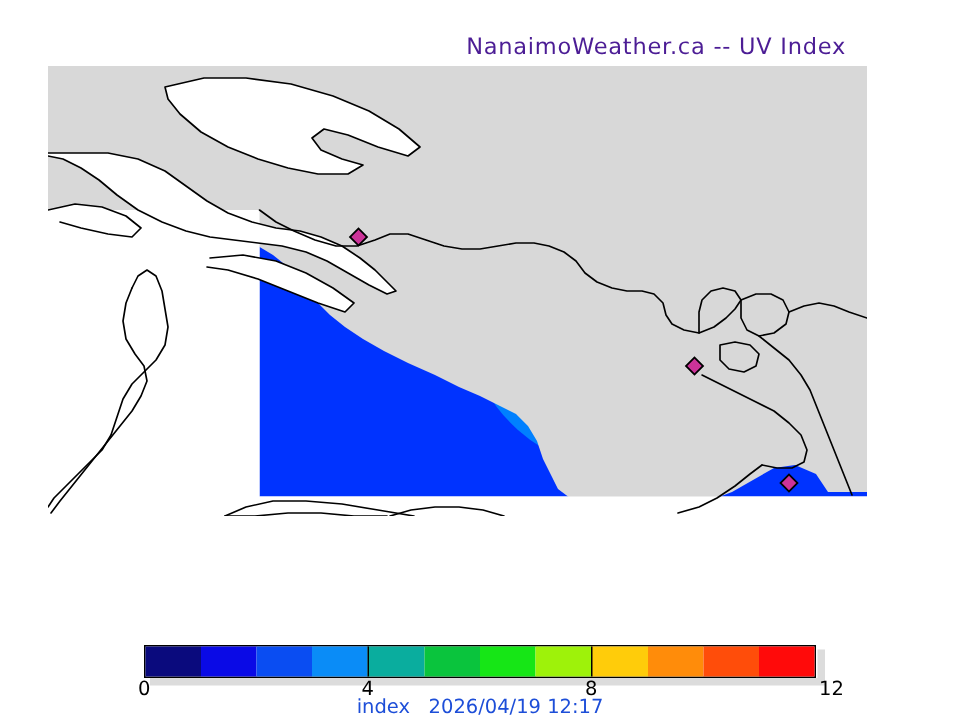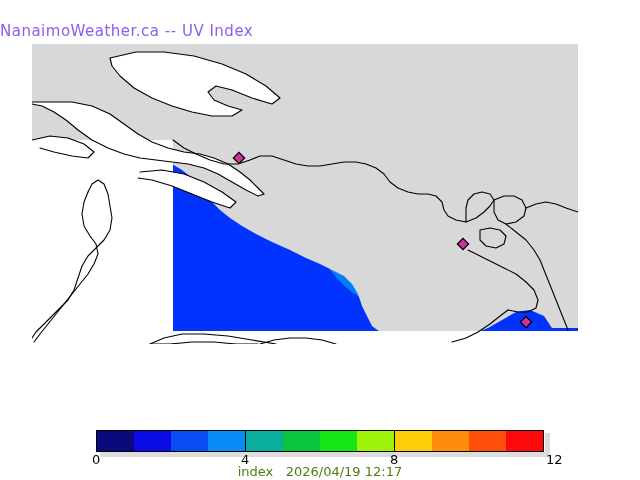--- a/index.html
+++ b/index.html
@@ -5,22 +5,22 @@
   html,body{margin:0;padding:0;}
   body{
     width:640px;height:480px;background:#ffffff;overflow:hidden;
     font-family:"DejaVu Sans","Liberation Sans",sans-serif;
     -webkit-font-smoothing:none;
   }
   #page{position:relative;width:640px;height:480px;}
 
   
   .title{
-    position:absolute;left:0;top:22px;width:564px;text-align:left;
-    font-size:15px;color:#8b5cf6;letter-spacing:.5px;white-space:pre;
+    position:absolute;left:0;top:22px;width:564px;text-align:right;
+    font-size:15px;color:#4c1d95;letter-spacing:.5px;white-space:pre;
   }
 
   
   .plot{
     position:absolute;left:32px;top:44px;width:546px;height:300px;
     overflow:hidden;background:#ffffff;
   }
   .plot svg{display:block;}
 
   
@@ -38,21 +38,21 @@
   .cbar-shadow-r{
     position:absolute;left:545px;top:433px;width:5px;height:22px;
     background:#dcdcdc;
   }
   .cbar-labels{position:absolute;left:0;top:452px;width:640px;height:16px;}
   .cbar-labels span{
     position:absolute;font-size:13px;color:#000;white-space:pre;
   }
   .cap{
     position:absolute;left:0;top:464px;width:640px;text-align:center;
-    font-size:13px;color:#4d7c0f;white-space:pre;
+    font-size:13px;color:#1d4ed8;white-space:pre;
   }
 </style>
 </head>
 <body>
 
 <div id="page">
 
   <div class="title">NanaimoWeather.ca -- UV Index</div>
 
   <div class="plot">

